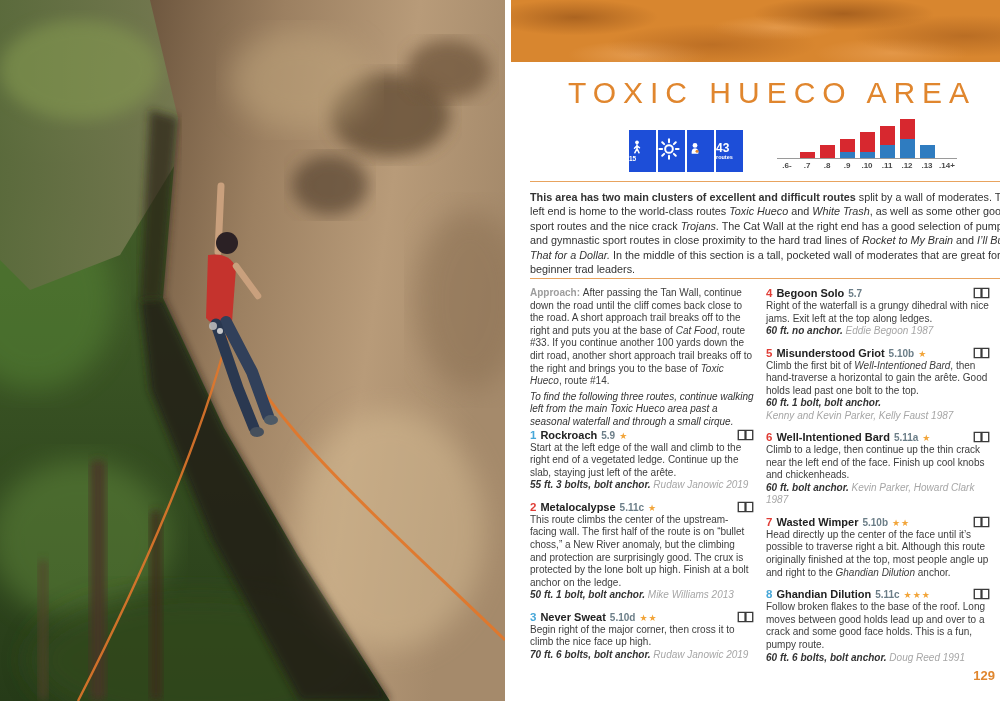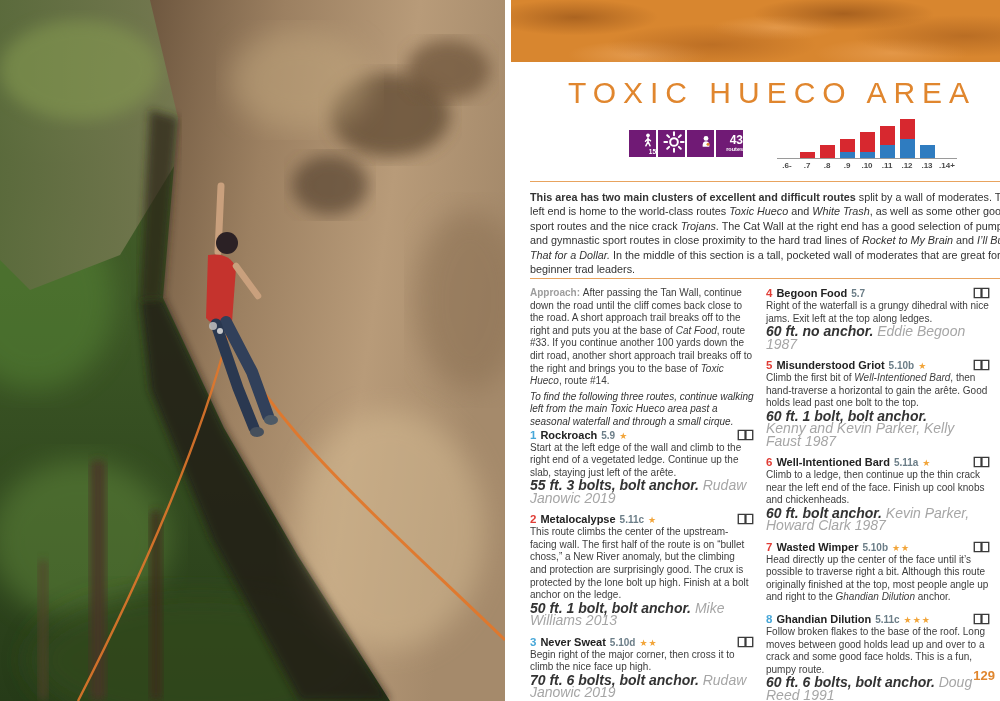--- a/index.html
+++ b/index.html
@@ -19,22 +19,22 @@
       radial-gradient(150px 30px at 38% 72%, rgba(166,92,28,.55), transparent 70%),
       radial-gradient(130px 24px at 63% 22%, rgba(120,60,15,.5), transparent 70%),
       radial-gradient(160px 30px at 86% 58%, rgba(155,85,25,.5), transparent 70%),
       radial-gradient(100px 20px at 24% 88%, rgba(238,172,104,.55), transparent 70%),
       radial-gradient(110px 22px at 72% 86%, rgba(238,168,96,.5), transparent 70%),
       radial-gradient(90px 18px at 50% 45%, rgba(238,172,104,.45), transparent 70%);}
   .page-title{position:absolute;top:76px;left:0;right:0;text-align:center;color:#e0862e;
       font-size:30px;letter-spacing:7px;font-weight:400;white-space:nowrap;}
   
   .statsrow{position:absolute;top:130px;left:124px;display:flex;gap:2px;}
-  .statbox{width:27px;height:27px;background:#701a75;display:flex;flex-direction:column;
-      align-items:flex-end;justify-content:center;color:#fff;}
+  .statbox{width:27px;height:42px;background:#1d4ed8;display:flex;flex-direction:column;
+      align-items:flex-start;justify-content:center;color:#fff;}
   .statbox .mins{font-size:6.5px;font-weight:bold;line-height:6px;margin-top:-2px;}
   .statbox .cnt{font-size:12px;font-weight:bold;line-height:11px;}
   .statbox .cntlab{font-size:5.5px;font-weight:bold;line-height:6px;}
   
   .hist{position:absolute;top:112px;left:272px;}
   .hcols{display:flex;}
   .hcol{width:20px;display:flex;flex-direction:column;align-items:center;}
   .hstack{height:46px;width:100%;display:flex;flex-direction:column;justify-content:flex-end;
       align-items:center;border-bottom:1px solid #9a9a9a;}
   .hseg{width:15px;}
@@ -50,21 +50,21 @@
   .note{font-size:10px;line-height:12.6px;color:#333;font-style:italic;}
   .route{margin-bottom:9px;}
   .route-header{display:flex;align-items:baseline;gap:4px;margin-bottom:1px;}
   .route-num{font-size:11.5px;font-weight:bold;}
   .num-blue{color:#47a7d8;} .num-red{color:#e03c35;}
   .route-name{font-size:11px;font-weight:bold;color:#222;}
   .route-grade{font-size:10px;font-weight:bold;color:#6b7d87;}
   .route-stars{font-size:9px;color:#f2a53a;letter-spacing:1px;}
   .book-icon{margin-left:auto;align-self:center;line-height:0;}
   .route-desc{font-size:10px;line-height:12.6px;color:#3d3d3d;}
-  .route-statsline{font-size:14px;line-height:12.4px;}
+  .route-statsline{font-size:10px;line-height:12.4px;}
   .route-stats-text{font-style:italic;font-weight:bold;color:#333;}
   .route-credit{font-style:italic;color:#a6a6a6;}
   .route-credit.block{display:block;}
   .page-number{position:absolute;left:8px;right:44px;bottom:18px;text-align:right;
       color:#e0862e;font-weight:bold;font-size:13px;}
   
   .run-p{} .run-b{font-weight:bold;} .run-i{font-style:italic;}
   .run-bi{font-weight:bold;font-style:italic;} .run-label{font-weight:bold;color:#9d9d9d;}
 </style>
 </head>
@@ -294,21 +294,21 @@
     <div class="route-statsline">
       <span class="route-stats-text">70 ft. 6 bolts, bolt anchor.</span>
       <span class="route-credit">Rudaw Janowic 2019</span>
     </div>
   </div>
 </div>
     <div class="col">
   <div class="route">
     <div class="route-header">
       <span class="route-num num-red">4</span>
-      <span class="route-name">Begoon Food</span>
+      <span class="route-name">Begoon Solo</span>
       <span class="route-grade">5.7</span>
       <span class="route-stars"></span>
       <span class="book-icon"><svg width="17" height="12" viewBox="0 0 20 14">
                 <path d="M1.5,1.5 h8 v11 h-8 z M10.5,1.5 h8 v11 h-8 z" fill="none" stroke="#3a3a3a" stroke-width="1.6"></path>
               </svg></span>
     </div>
     <div class="route-desc"><span class="run-p">Right of the waterfall is a grungy dihedral with nice jams. Exit left at the top along ledges.</span></div>
     <div class="route-statsline">
       <span class="route-stats-text">60 ft. no anchor.</span>
       <span class="route-credit">Eddie Begoon 1987</span>

